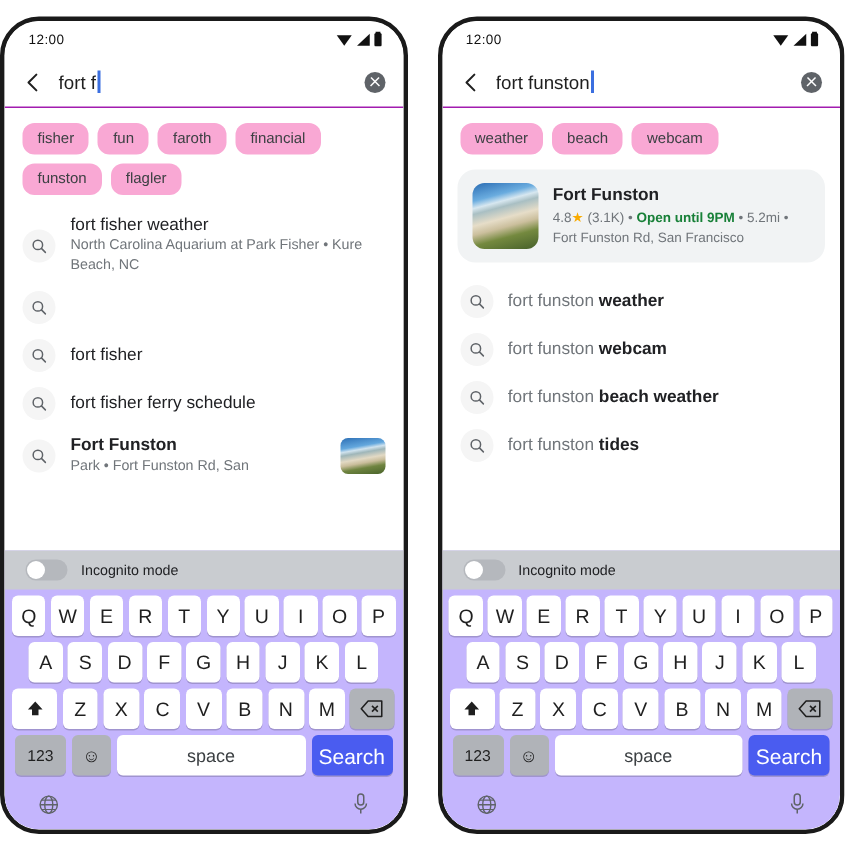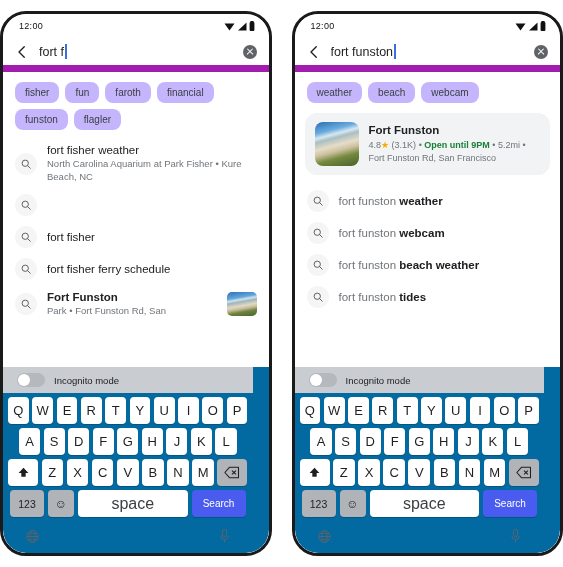--- a/index.html
+++ b/index.html
@@ -50,21 +50,21 @@
   }
   .status-icons { display: flex; align-items: center; gap: 2px; }
   .status-icons svg { display: block; }
   
   .searchbar {
     flex: 0 0 34px;
     display: flex;
     align-items: center;
     padding: 0 12px 0 10px;
     gap: 8px;
-    border-bottom: 7px solid #a21caf;
+    border-bottom: 1px solid #a21caf;
   }
   .back-icon { width: 18px; height: 18px; flex: 0 0 18px; }
   .query-wrap {
     flex: 1 1 auto;
     display: flex;
     align-items: center;
     min-width: 0;
   }
   .query-text {
     font-size: 12.5px;
@@ -102,21 +102,21 @@
     background: #ffffff;
     padding-top: 8px;
   }
   .chips {
     display: flex;
     flex-wrap: wrap;
     gap: 6px;
     padding: 2px 12px 6px 12px;
   }
   .chip {
-    background: #c4b5fd;
+    background: #f9a8d4;
     border-radius: 8px;
     padding: 5px 10px;
     font-size: 10px;
     color: #3c4043;
     line-height: 1.1;
     white-space: nowrap;
   }
   
   .sugg-list { padding-top: 2px; }
   .sugg {
@@ -200,22 +200,22 @@
   .place-meta .star { color: #f9ab00; }
   .place-meta .open { color: #188038; font-weight: 700; }
   .place-addr {
     font-size: 9px;
     color: #70757a;
     line-height: 1.4;
   }
   
   .keyboard {
     flex: 0 0 auto;
-    background: #0369a1;
-    padding: 0 16px 2px 0;
+    background: #c4b5fd;
+    padding: 0 0 2px 0;
   }
   .incognito {
     height: 26px;
     display: flex;
     align-items: center;
     gap: 9px;
     padding: 0 14px;
     background: #c9ccd0;
   }
   .toggle {
@@ -273,28 +273,28 @@
     font-size: 10.5px;
     text-align: right;
   }
   .key.emoji {
     background: #b0b3b8;
     flex: 0 0 26px;
     font-size: 12px;
   }
   .key.space {
     flex: 1 1 auto;
-    font-size: 16px;
+    font-size: 12px;
     color: #3c4043;
   }
   .key.search {
     background: #4a5cf0;
     color: #ffffff;
     flex: 0 0 54px;
-    font-size: 10px;
+    font-size: 14px;
   }
   .kb-bottom {
     height: 30px;
     display: flex;
     align-items: center;
     justify-content: space-between;
     padding: 0 22px;
   }
   .kb-bottom svg { display: block; }
 </style>

